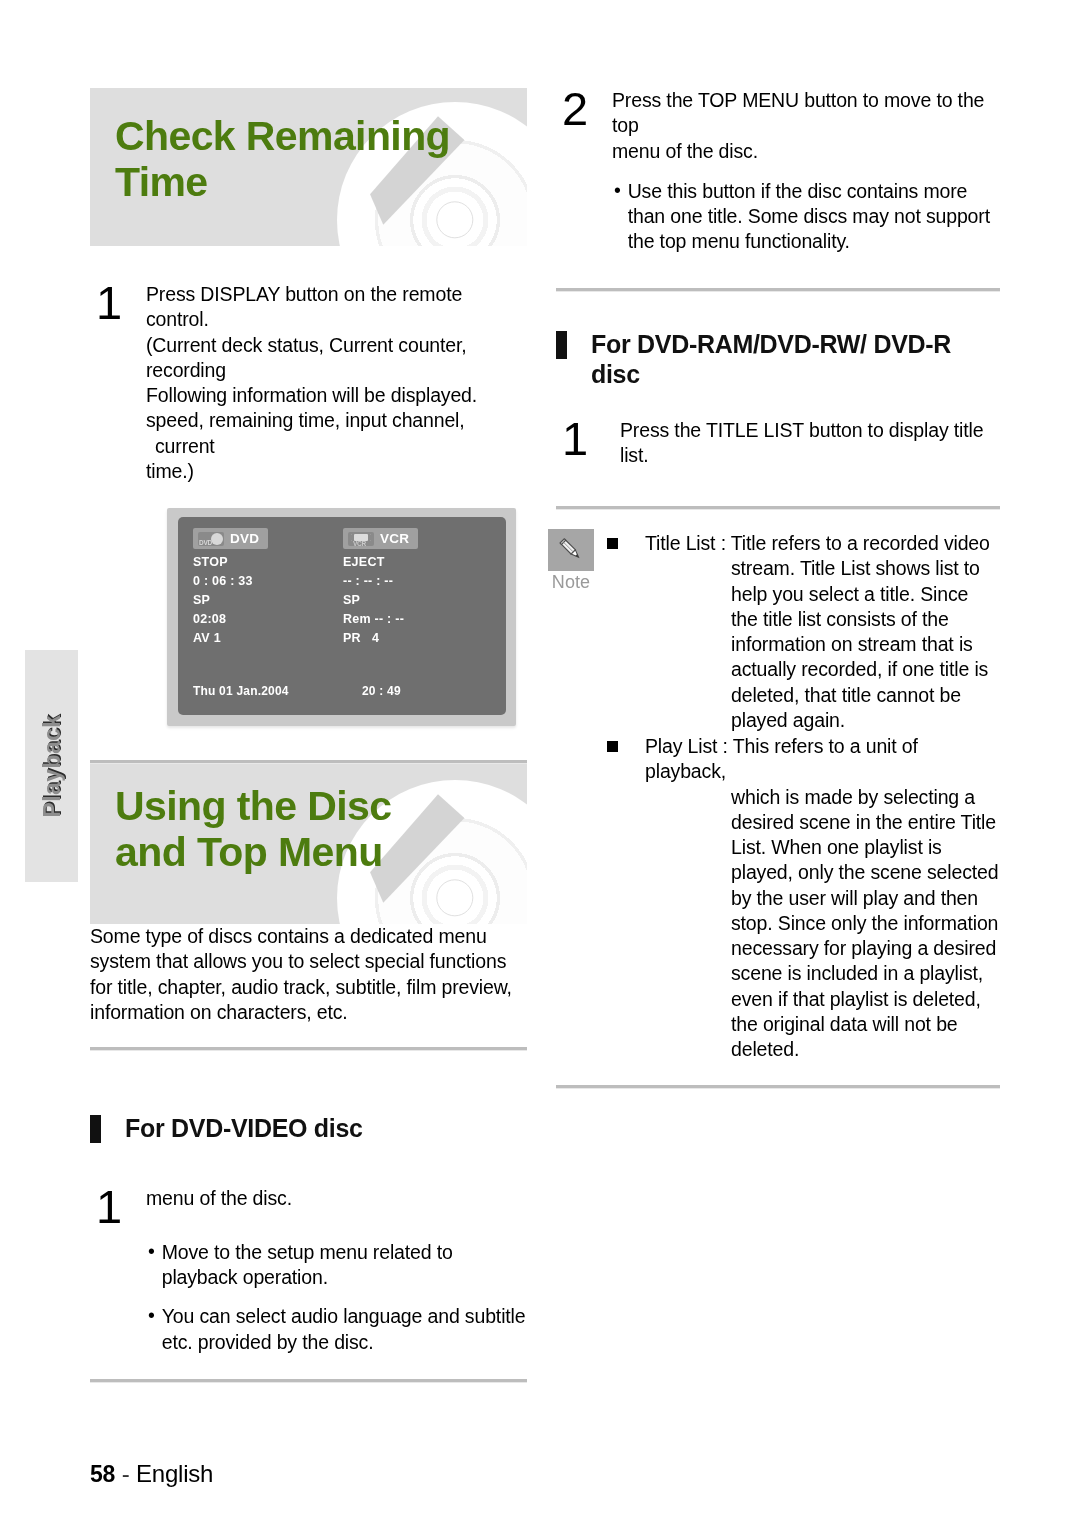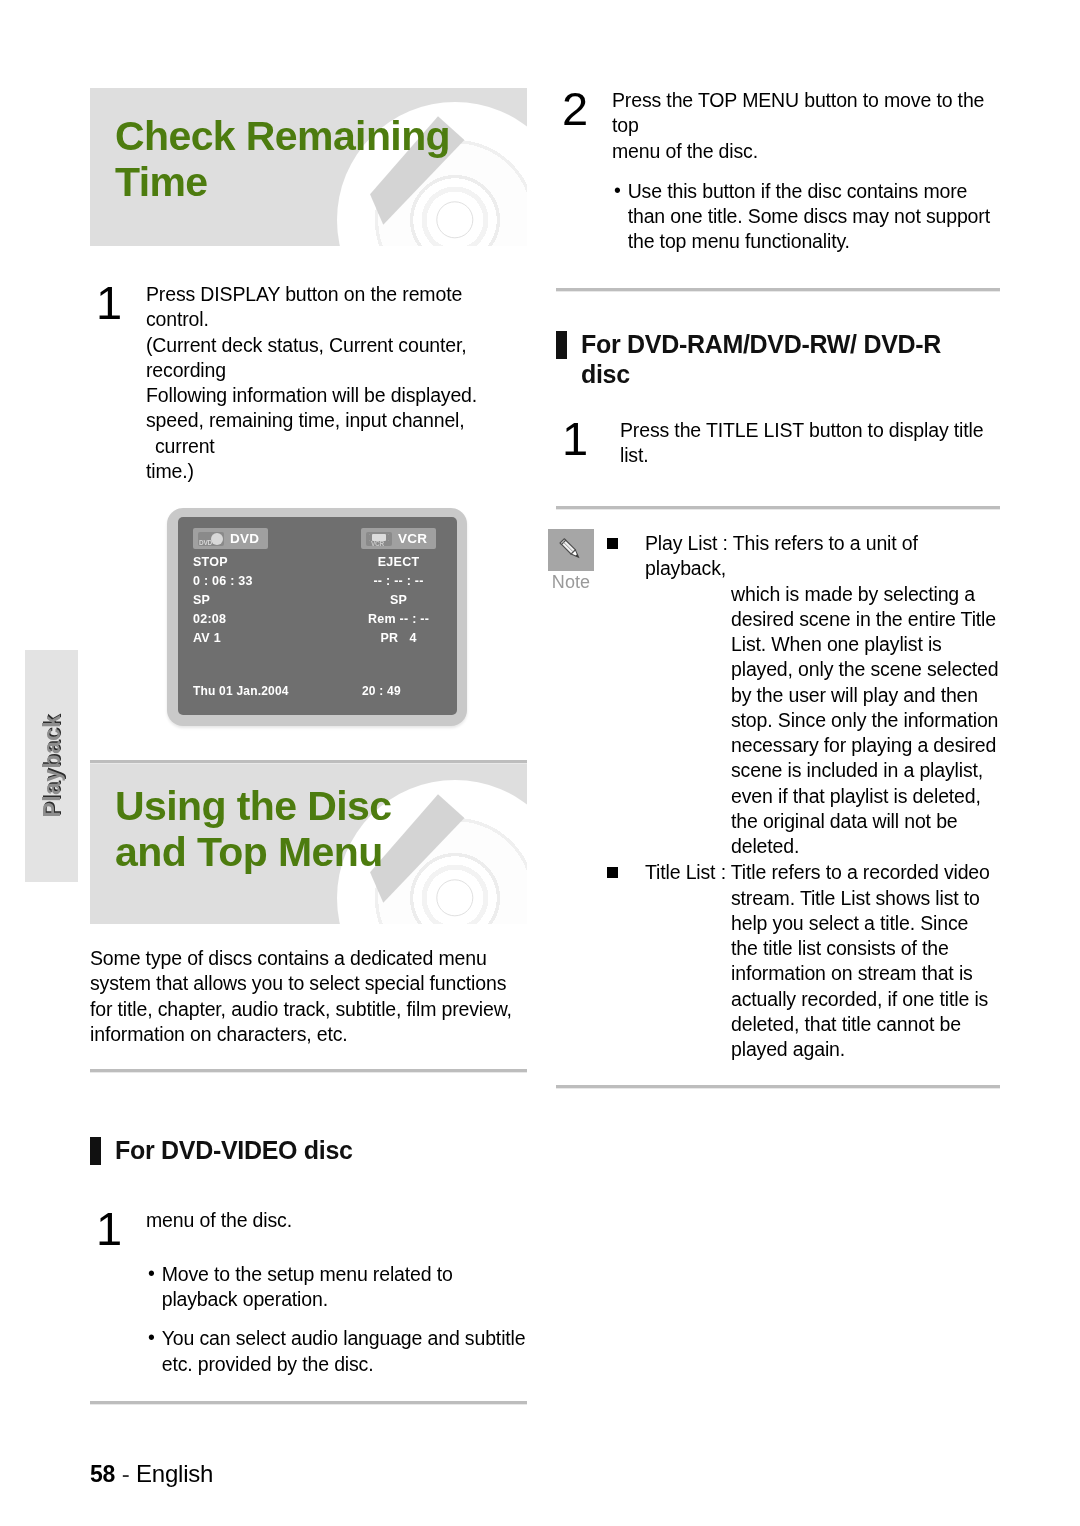--- a/index.html
+++ b/index.html
@@ -110,21 +110,21 @@
     border-radius: 50%;
     background: #ffffff;
     border: 1px solid #e0e0e0;
     z-index: 2;
   }
 
   
   .sec-head {
     display: flex;
     align-items: flex-start;
-    gap: 14px;
+    gap: 24px;
     font-size: 25px;
     font-weight: bold;
     line-height: 1.22;
     letter-spacing: -0.3px;
     color: #111;
   }
   .sec-bar {
     flex: 0 0 auto;
     width: 11px;
     height: 28px;
@@ -182,44 +182,44 @@
   
   .rule {
     height: 3px;
     background: #bdbdbd;
     border-bottom: 1px solid #e8e8e8;
   }
 
   
   .tv {
     position: relative;
-    width: 300px;
+    width: 349px;
     height: 218px;
     margin-left: 77px;
     background: #c9c9c9;
-    border-radius: 16px;
+    border-radius: 2px;
     box-sizing: border-box;
     padding: 9px 10px 11px 11px;
     box-shadow: 0 2px 3px rgba(0,0,0,0.10);
   }
   .tv-screen {
     position: relative;
     width: 100%;
     height: 100%;
     background: #6f6f6f;
     border-radius: 5px;
     box-sizing: border-box;
     color: #ffffff;
   }
   .osd-col {
     position: absolute;
     top: 11px;
   }
   .osd-col.left { left: 15px; }
-  .osd-col.right { left: 183px; text-align: center; }
+  .osd-col.right { left: 165px; }
   .osd-badge {
     display: inline-flex;
     align-items: center;
     gap: 6px;
     background: #a0a0a0;
     padding: 3px 9px 3px 5px;
     border-radius: 2px;
     margin-bottom: 4px;
   }
   .osd-badge-text {
@@ -437,21 +437,21 @@
 
   <div class="rule" style="margin-top:34px;"></div>
 
   <div class="banner" style="height:160px; ">
     <div class="banner-disc">
       <div class="banner-disc-hole"></div>
     </div>
     <div class="banner-title" style="padding-top:20px; max-width:320px;">Using the Disc and Top Menu</div>
   </div>
 
-  <div class="step-body" style="margin-top:22px;">Some type of discs contains a dedicated menu system that allows you to select special functions for title, chapter, audio track, subtitle, film preview, information on characters, etc.</div>
+  <div class="step-body" style="">Some type of discs contains a dedicated menu system that allows you to select special functions for title, chapter, audio track, subtitle, film preview, information on characters, etc.</div>
 
   <div class="rule" style="margin-top:22px;"></div>
 
   <div class="sec-head" style="margin-top:62px;">
     <span class="sec-bar"></span>
     <span>For DVD-VIDEO disc</span>
   </div>
 
   <div class="step" style="margin-top:42px;">
     <div class="step-num">1</div>
@@ -521,29 +521,29 @@
           </g>
         </svg>
       </div>
       <div class="note-label">Note</div>
     </div>
 
     <div class="note-items">
       <div class="note-item">
         <span class="note-sq"></span>
         <span class="note-text">
-          <span class="lead">Play List : This refers to a unit of playback,</span>
-          <span class="cont">which is made by selecting a desired scene in the entire Title List. When one playlist is played, only the scene selected by the user will play and then stop. Since only the information necessary for playing a desired scene is included in a playlist, even if that playlist is deleted, the original data will not be deleted.</span>
+          <span class="lead">Title List : Title refers to a recorded video</span>
+          <span class="cont">stream. Title List shows list to help you select a title. Since the title list consists of the information on stream that is actually recorded, if one title is deleted, that title cannot be played again.</span>
         </span>
       </div>
       <div class="note-item">
         <span class="note-sq"></span>
         <span class="note-text">
-          <span class="lead">Title List : Title refers to a recorded video</span>
-          <span class="cont">stream. Title List shows list to help you select a title. Since the title list consists of the information on stream that is actually recorded, if one title is deleted, that title cannot be played again.</span>
+          <span class="lead">Play List : This refers to a unit of playback,</span>
+          <span class="cont">which is made by selecting a desired scene in the entire Title List. When one playlist is played, only the scene selected by the user will play and then stop. Since only the information necessary for playing a desired scene is included in a playlist, even if that playlist is deleted, the original data will not be deleted.</span>
         </span>
       </div>
     </div>
   </div>
 
   <div class="rule" style="margin-top:22px;"></div>
 </div>
 
 <div class="footer">
   <span class="pg">58</span>

